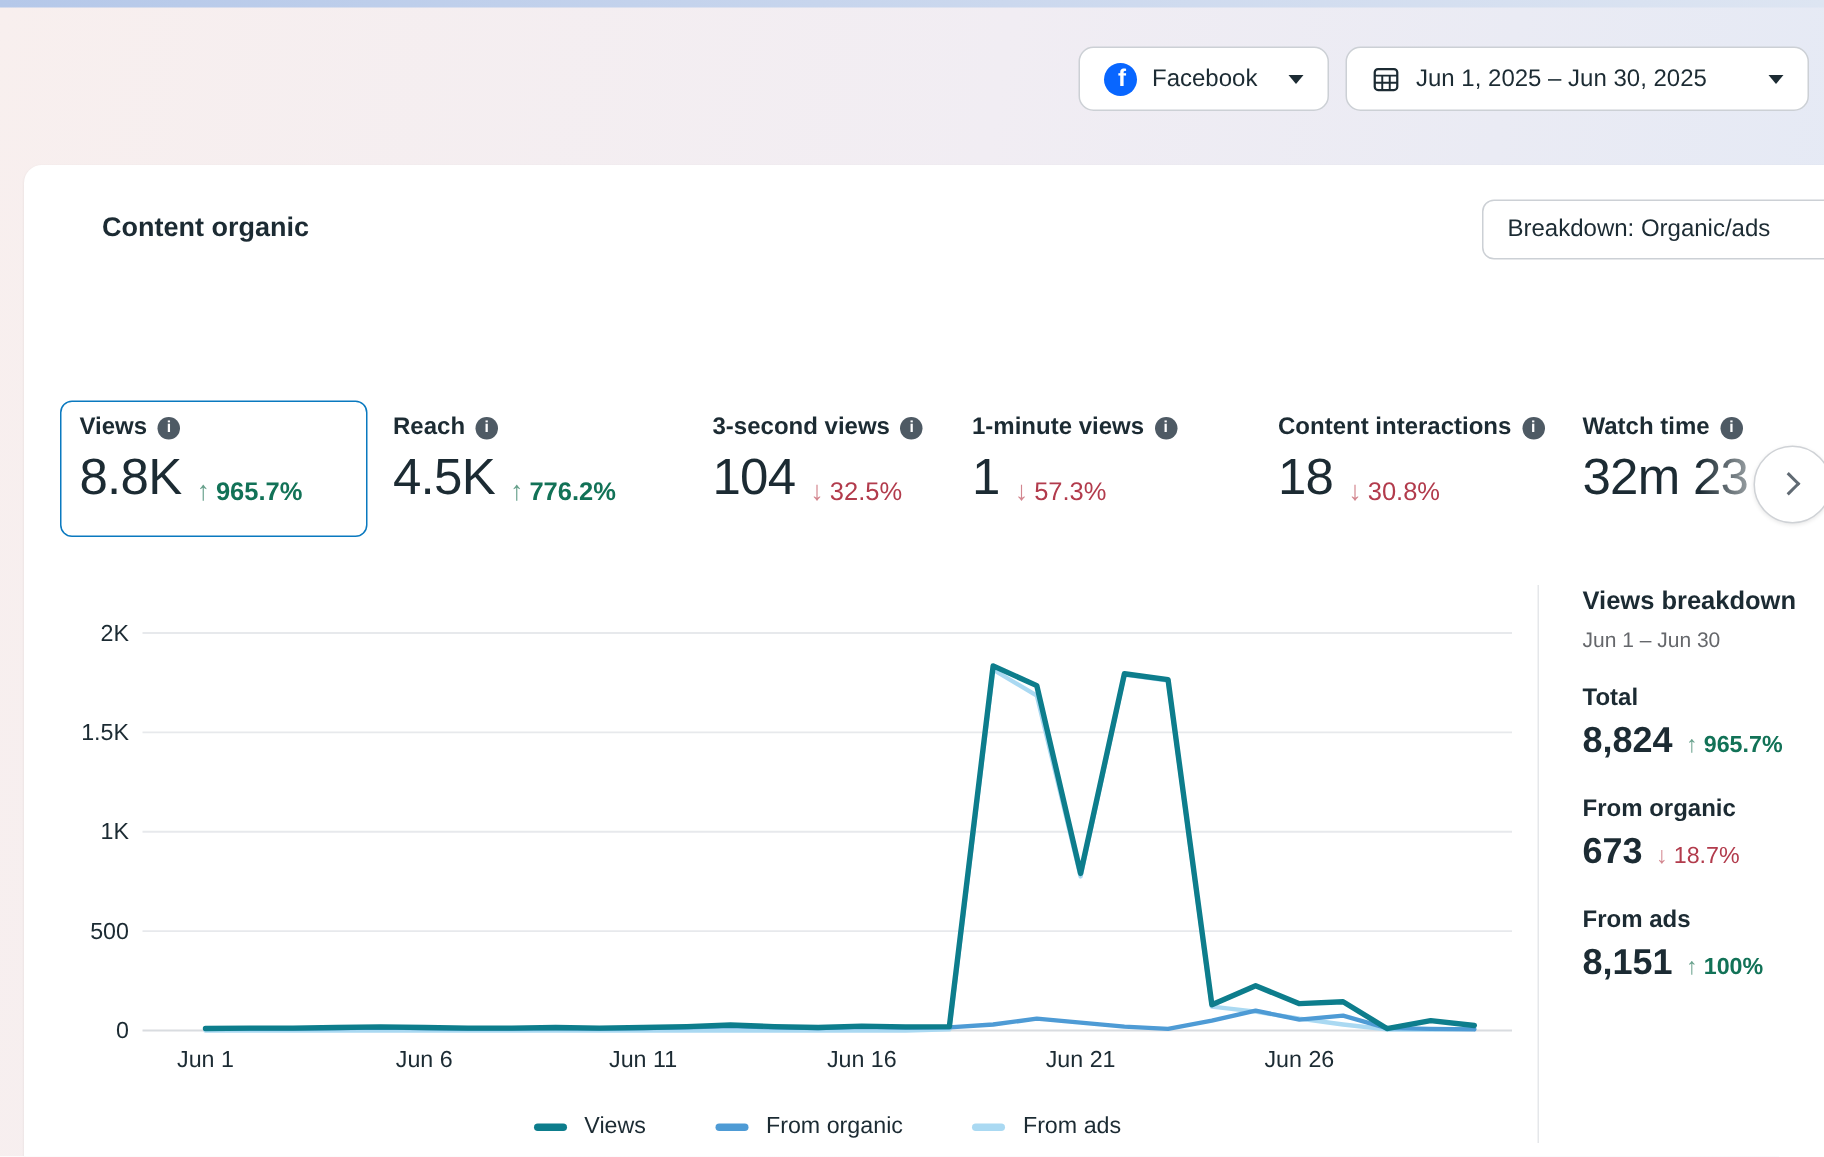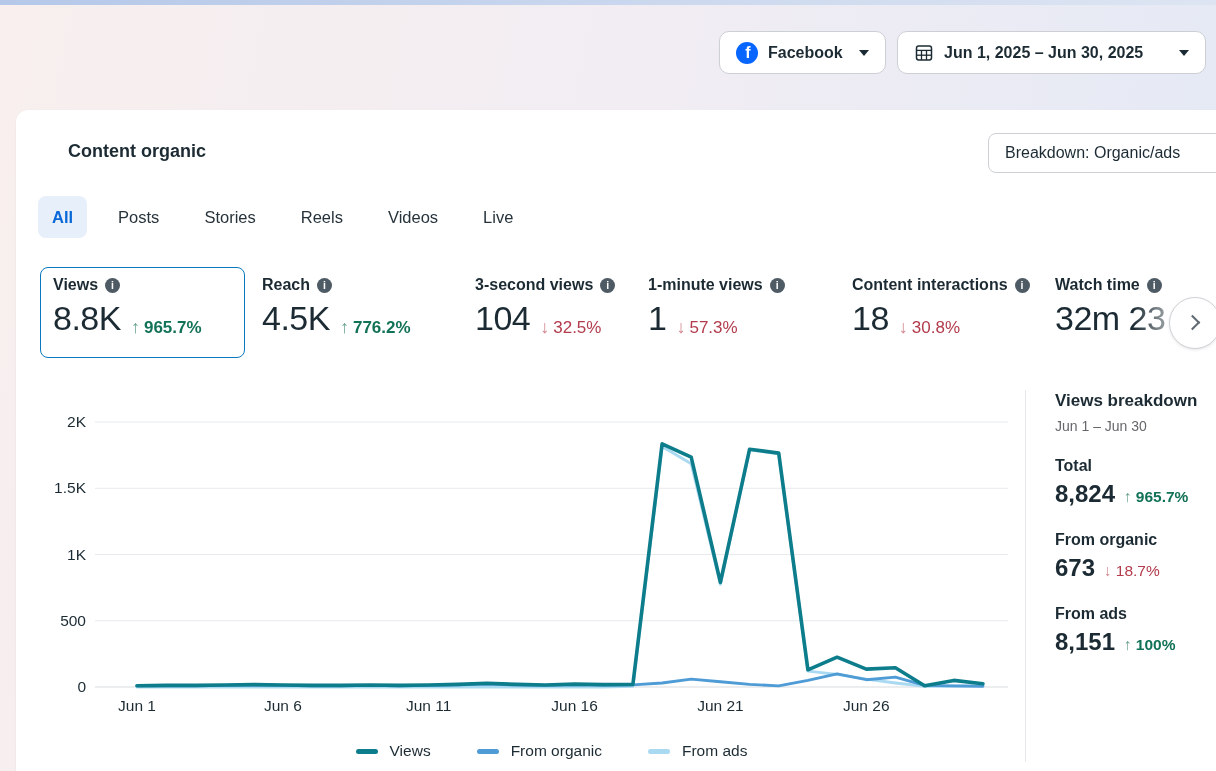--- a/index.html
+++ b/index.html
@@ -6,21 +6,21 @@
   html,body { width:1216px; height:771px; overflow:hidden; }
   body { font-family:"Liberation Sans","DejaVu Sans",sans-serif; color:#1c2b33; }
   .canvas { position:relative; width:1216px; height:771px; overflow:hidden;
             background:linear-gradient(100deg,#f8efee 0%,#f1edf3 50%,#e3e9f5 100%); }
   .top-strip { position:absolute; left:0; top:0; width:100%; height:5px;
                background:linear-gradient(to right,#b5c8e9,#dde5f2); }
 
   
   .pill-btn { position:absolute; display:flex; align-items:center; gap:10px;
               background:#fff; border:1px solid #ccd0d5; border-radius:10px;
-              padding:0 16px; height:43px; font-size:16px; font-weight:700; cursor:pointer; }
+              padding:0 16px; height:43px; font-size:16px; font-weight:400; cursor:pointer; }
   .btn-platform { left:719px; top:31px; width:167px; }
   .btn-date { left:897px; top:31px; width:309px; }
   .caret { width:0; height:0; border-left:5px solid transparent; border-right:5px solid transparent;
            border-top:6px solid #1c2b33; margin-left:auto; }
   .fb-badge { width:22px; height:22px; border-radius:50%; background:#0866ff; position:relative; flex:none; }
   .fb-badge::after { content:"f"; position:absolute; left:0; right:-2px; top:0; bottom:0;
                      color:#fff; font-weight:700; font-size:16px; text-align:center; line-height:22px; }
 
   
   .card { position:absolute; left:16px; top:110px; width:1220px; height:700px;
@@ -104,28 +104,20 @@
   <div class="card"></div>
 
   <div class="card-fb"><span class="fb-badge"></span></div>
   <div class="card-title">Content organic</div>
 
   <div class="pill-btn btn-breakdown">
     <span>Breakdown: Organic/ads</span>
 
   </div>
 
-  <div class="tabs">
-    <span class="tab active">All</span>
-    <span class="tab">Posts</span>
-    <span class="tab">Stories</span>
-    <span class="tab">Reels</span>
-    <span class="tab">Videos</span>
-    <span class="tab">Live</span>
-  </div>
 
   <div class="metric selected">
     <div class="m-label">
       <span>Views</span>
       <span class="info-icon"></span>
     </div>
     <div class="m-valuerow">
       <span class="m-value">8.8K</span>
       <span class="m-delta trend-up">
         <span class="arrow">↑</span>

